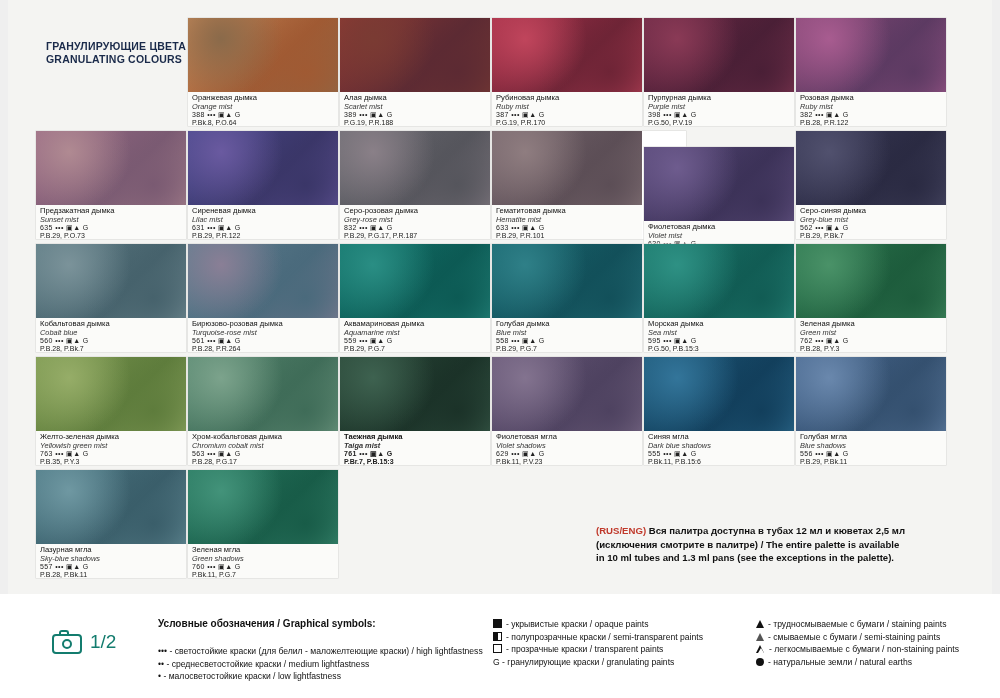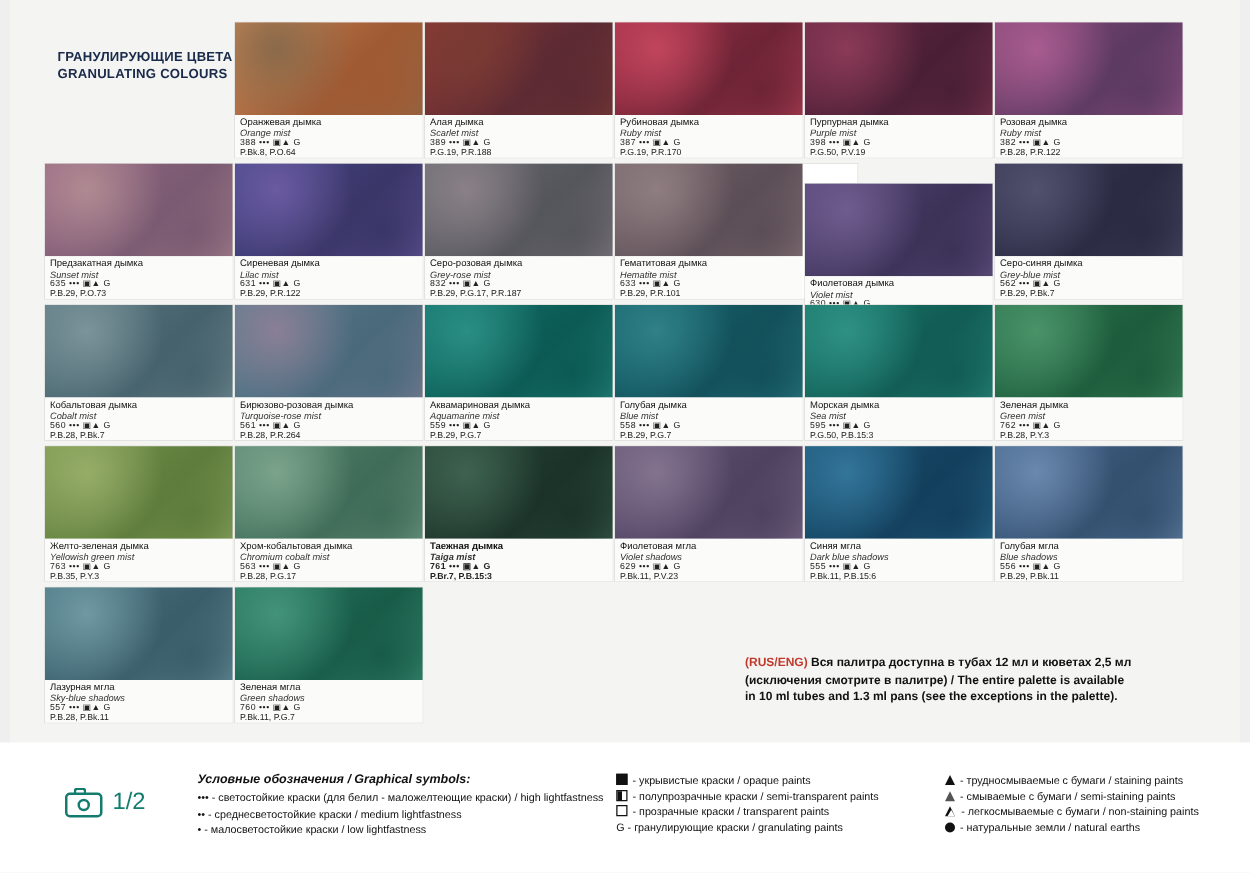--- a/index.html
+++ b/index.html
@@ -54,21 +54,21 @@
   .note .rus{color:#c0392b;}
   
   .legend{
     position:absolute;left:38px;top:618px;width:940px;height:76px;
     font-size:9px;color:#111;
   }
   .legend-col{position:absolute;top:0;}
   .lg1{left:120px;width:330px;}
   .lg2{left:455px;width:260px;}
   .lg3{left:718px;width:250px;}
-  .lg-title{font-size:10px;font-weight:bold;margin-bottom:3px;font-style:italic;}
+  .lg-title{font-size:10px;font-weight:bold;margin-bottom:16px;}
   .lg-row{font-size:8.6px;line-height:12.6px;white-space:nowrap;}
   .bx{display:inline-block;width:7px;height:7px;border:1px solid #111;margin-right:4px;vertical-align:-1px;}
   .bx.full{background:#111;}
   .bx.half{background:linear-gradient(90deg,#111 50%, #fff 50%);}
   .bx.empty{background:#fff;}
   .tri{display:inline-block;width:0;height:0;border-left:4.5px solid transparent;border-right:4.5px solid transparent;border-bottom:8px solid #111;margin-right:4px;vertical-align:-1px;}
   .tri.half{border-bottom-color:#555;}
   .tri-out{display:inline-block;width:9px;height:8px;margin-right:4px;vertical-align:-1px;position:relative;}
   .tri-out:before{content:"";position:absolute;left:0;top:0;width:0;height:0;border-left:4.5px solid transparent;border-right:4.5px solid transparent;border-bottom:8px solid #111;}
   .tri-out:after{content:"";position:absolute;left:1.5px;top:2.4px;width:0;height:0;border-left:3px solid transparent;border-right:3px solid transparent;border-bottom:5.3px solid #fff;}
@@ -193,21 +193,21 @@
           <div class="l-ru">Серо-синяя дымка</div>
           <div class="l-en">Grey-blue mist</div>
           <div class="l-code sym">562 ••• ▣▲ G</div>
           <div class="l-pig">P.B.29, P.Bk.7</div>
         </div>
       </div>
       <div class="cell" style="left: 0px; top: 226px;">
         <div class="sw" style="background: radial-gradient(circle at 22% 28%, rgb(123, 147, 154) 0%, rgba(0, 0, 0, 0) 48%), radial-gradient(circle at 78% 72%, rgb(70, 98, 108) 0%, rgba(0, 0, 0, 0) 55%), linear-gradient(135deg, rgb(95, 125, 134) 0%, rgb(70, 98, 108) 60%, rgb(123, 147, 154) 100%);"></div>
         <div class="label">
           <div class="l-ru">Кобальтовая дымка</div>
-          <div class="l-en">Cobalt mist</div>
+          <div class="l-en">Cobalt blue</div>
           <div class="l-code sym">560 ••• ▣▲ G</div>
           <div class="l-pig">P.B.28, P.Bk.7</div>
         </div>
       </div>
       <div class="cell" style="left: 152px; top: 226px;">
         <div class="sw" style="background: radial-gradient(circle at 22% 28%, rgb(138, 127, 150) 0%, rgba(0, 0, 0, 0) 48%), radial-gradient(circle at 78% 72%, rgb(74, 106, 124) 0%, rgba(0, 0, 0, 0) 55%), linear-gradient(135deg, rgb(95, 127, 144) 0%, rgb(74, 106, 124) 60%, rgb(138, 127, 150) 100%);"></div>
         <div class="label">
           <div class="l-ru">Бирюзово-розовая дымка</div>
           <div class="l-en">Turquoise-rose mist</div>
           <div class="l-code sym">561 ••• ▣▲ G</div>

